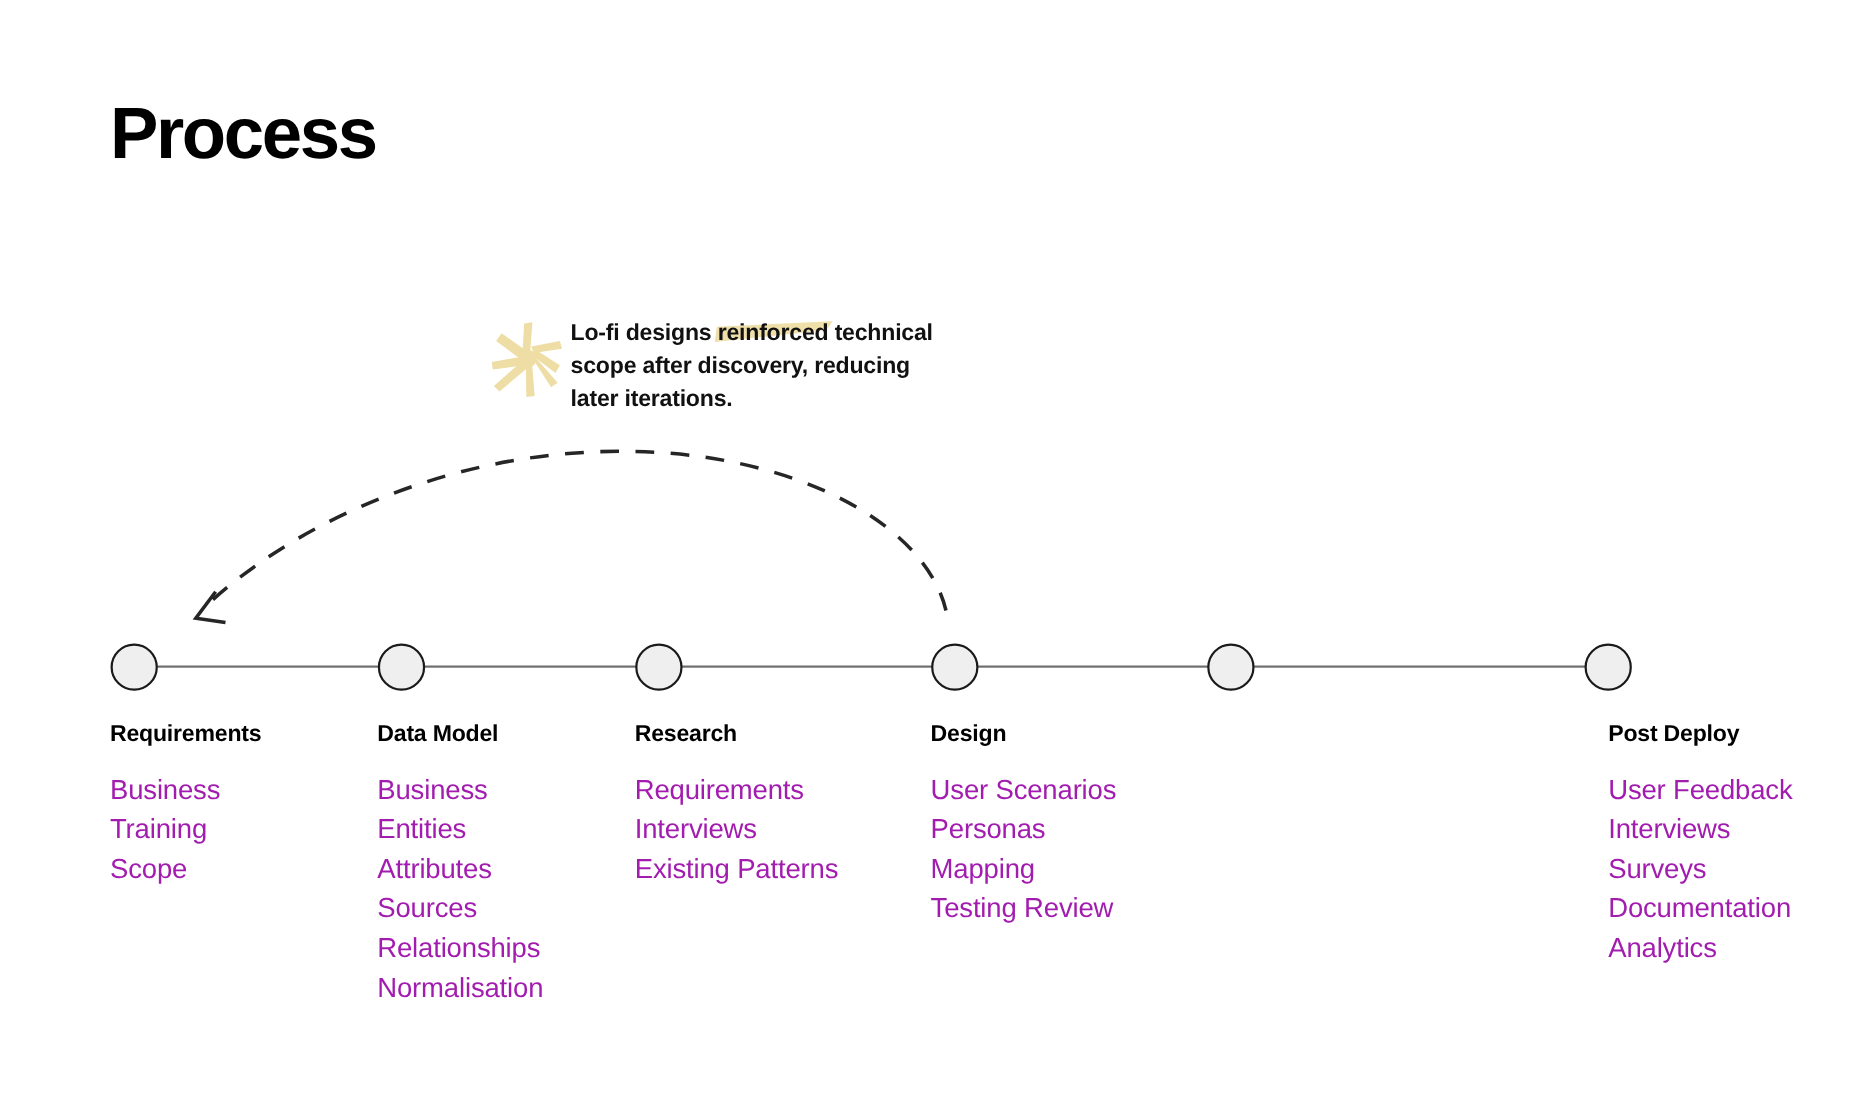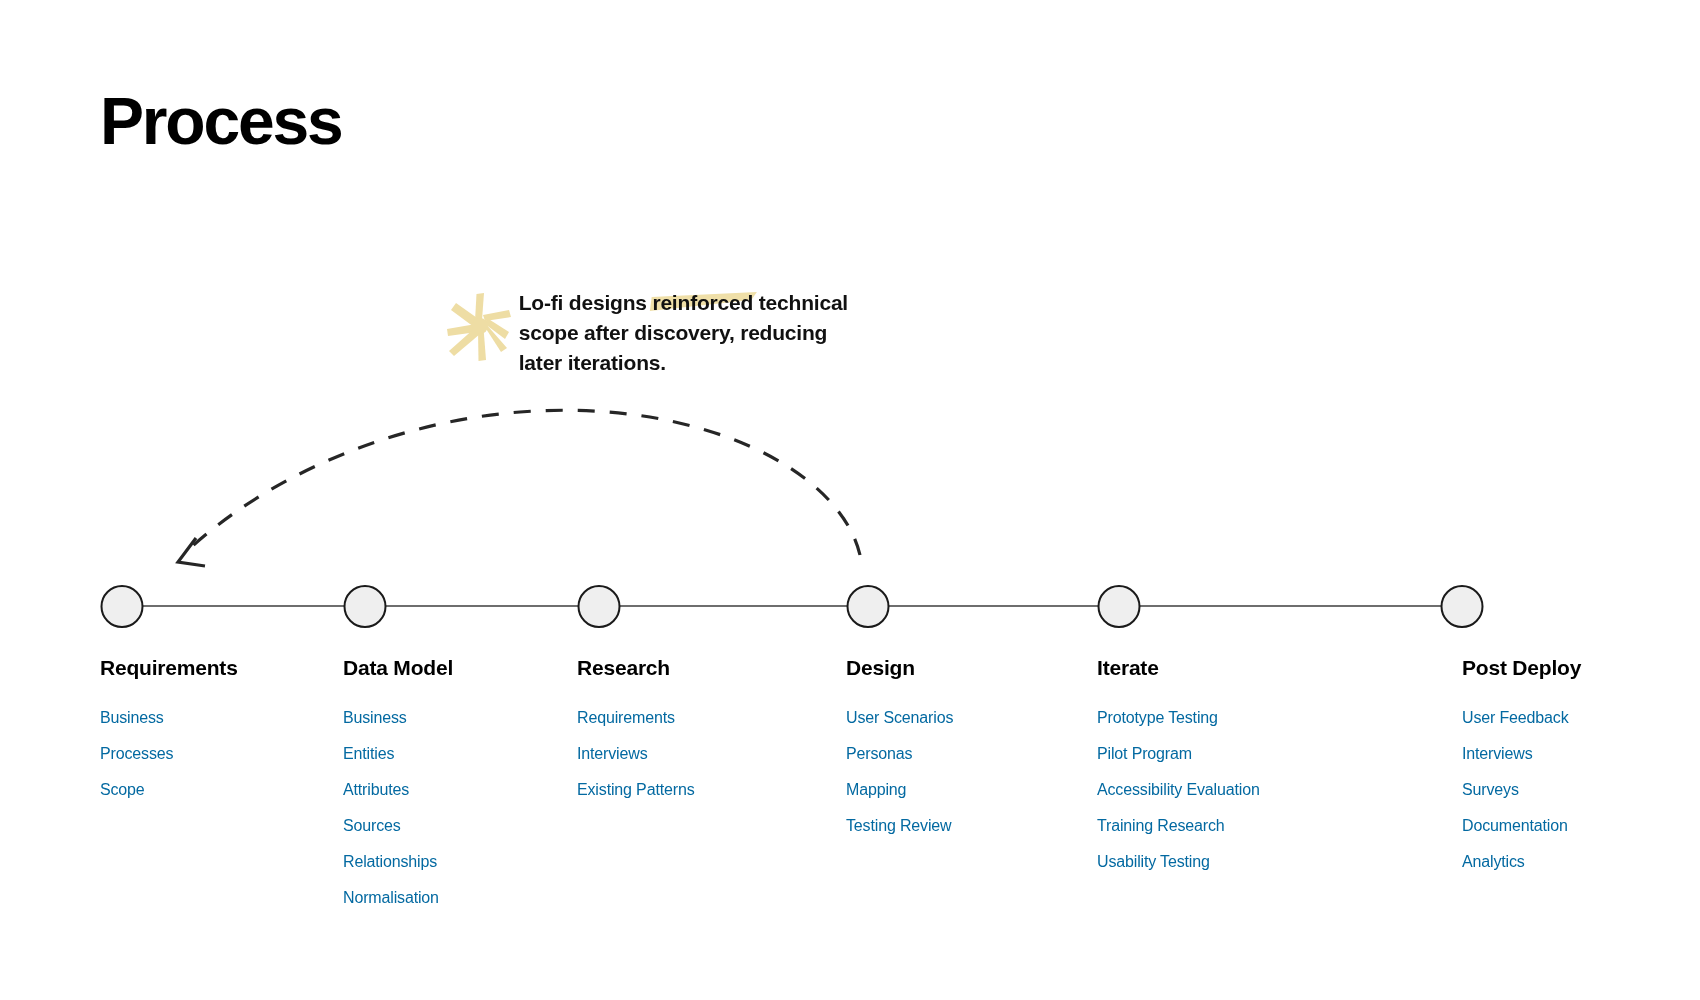--- a/index.html
+++ b/index.html
@@ -128,23 +128,23 @@
     line-height: 26px;
     white-space: nowrap;
   }
 
   .step-items {
     margin-top: 19px;
     list-style: none;
   }
 
   .step-items li {
-    font-size: 16px;
+    font-size: 25px;
     font-weight: 400;
-    color: #0369a1;
+    color: #a21caf;
     line-height: 36px;
     letter-spacing: -0.15px;
     white-space: nowrap;
   }
 </style>
 </head>
 <body>
 
 <div class="page">
 
@@ -185,21 +185,21 @@
     <div class="node" style="left: 365px;"></div>
     <div class="node" style="left: 599px;"></div>
     <div class="node" style="left: 868px;"></div>
     <div class="node" style="left: 1119px;"></div>
     <div class="node" style="left: 1462px;"></div>
 
     <div class="step-col" style="left: 100px;">
       <div class="step-title">Requirements</div>
       <ul class="step-items">
         <li>Business</li>
-        <li>Processes</li>
+        <li>Training</li>
         <li>Scope</li>
       </ul>
     </div>
 
     <div class="step-col" style="left: 343px;">
       <div class="step-title">Data Model</div>
       <ul class="step-items">
         <li>Business</li>
         <li>Entities</li>
         <li>Attributes</li>
@@ -221,30 +221,20 @@
     <div class="step-col" style="left: 846px;">
       <div class="step-title">Design</div>
       <ul class="step-items">
         <li>User Scenarios</li>
         <li>Personas</li>
         <li>Mapping</li>
         <li>Testing Review</li>
       </ul>
     </div>
 
-    <div class="step-col" style="left: 1097px;">
-      <div class="step-title">Iterate</div>
-      <ul class="step-items">
-        <li>Prototype Testing</li>
-        <li>Pilot Program</li>
-        <li>Accessibility Evaluation</li>
-        <li>Training Research</li>
-        <li>Usability Testing</li>
-      </ul>
-    </div>
 
     <div class="step-col" style="left: 1440px; margin-left: 22px;">
       <div class="step-title">Post Deploy</div>
       <ul class="step-items">
         <li>User Feedback</li>
         <li>Interviews</li>
         <li>Surveys</li>
         <li>Documentation</li>
         <li>Analytics</li>
       </ul>

